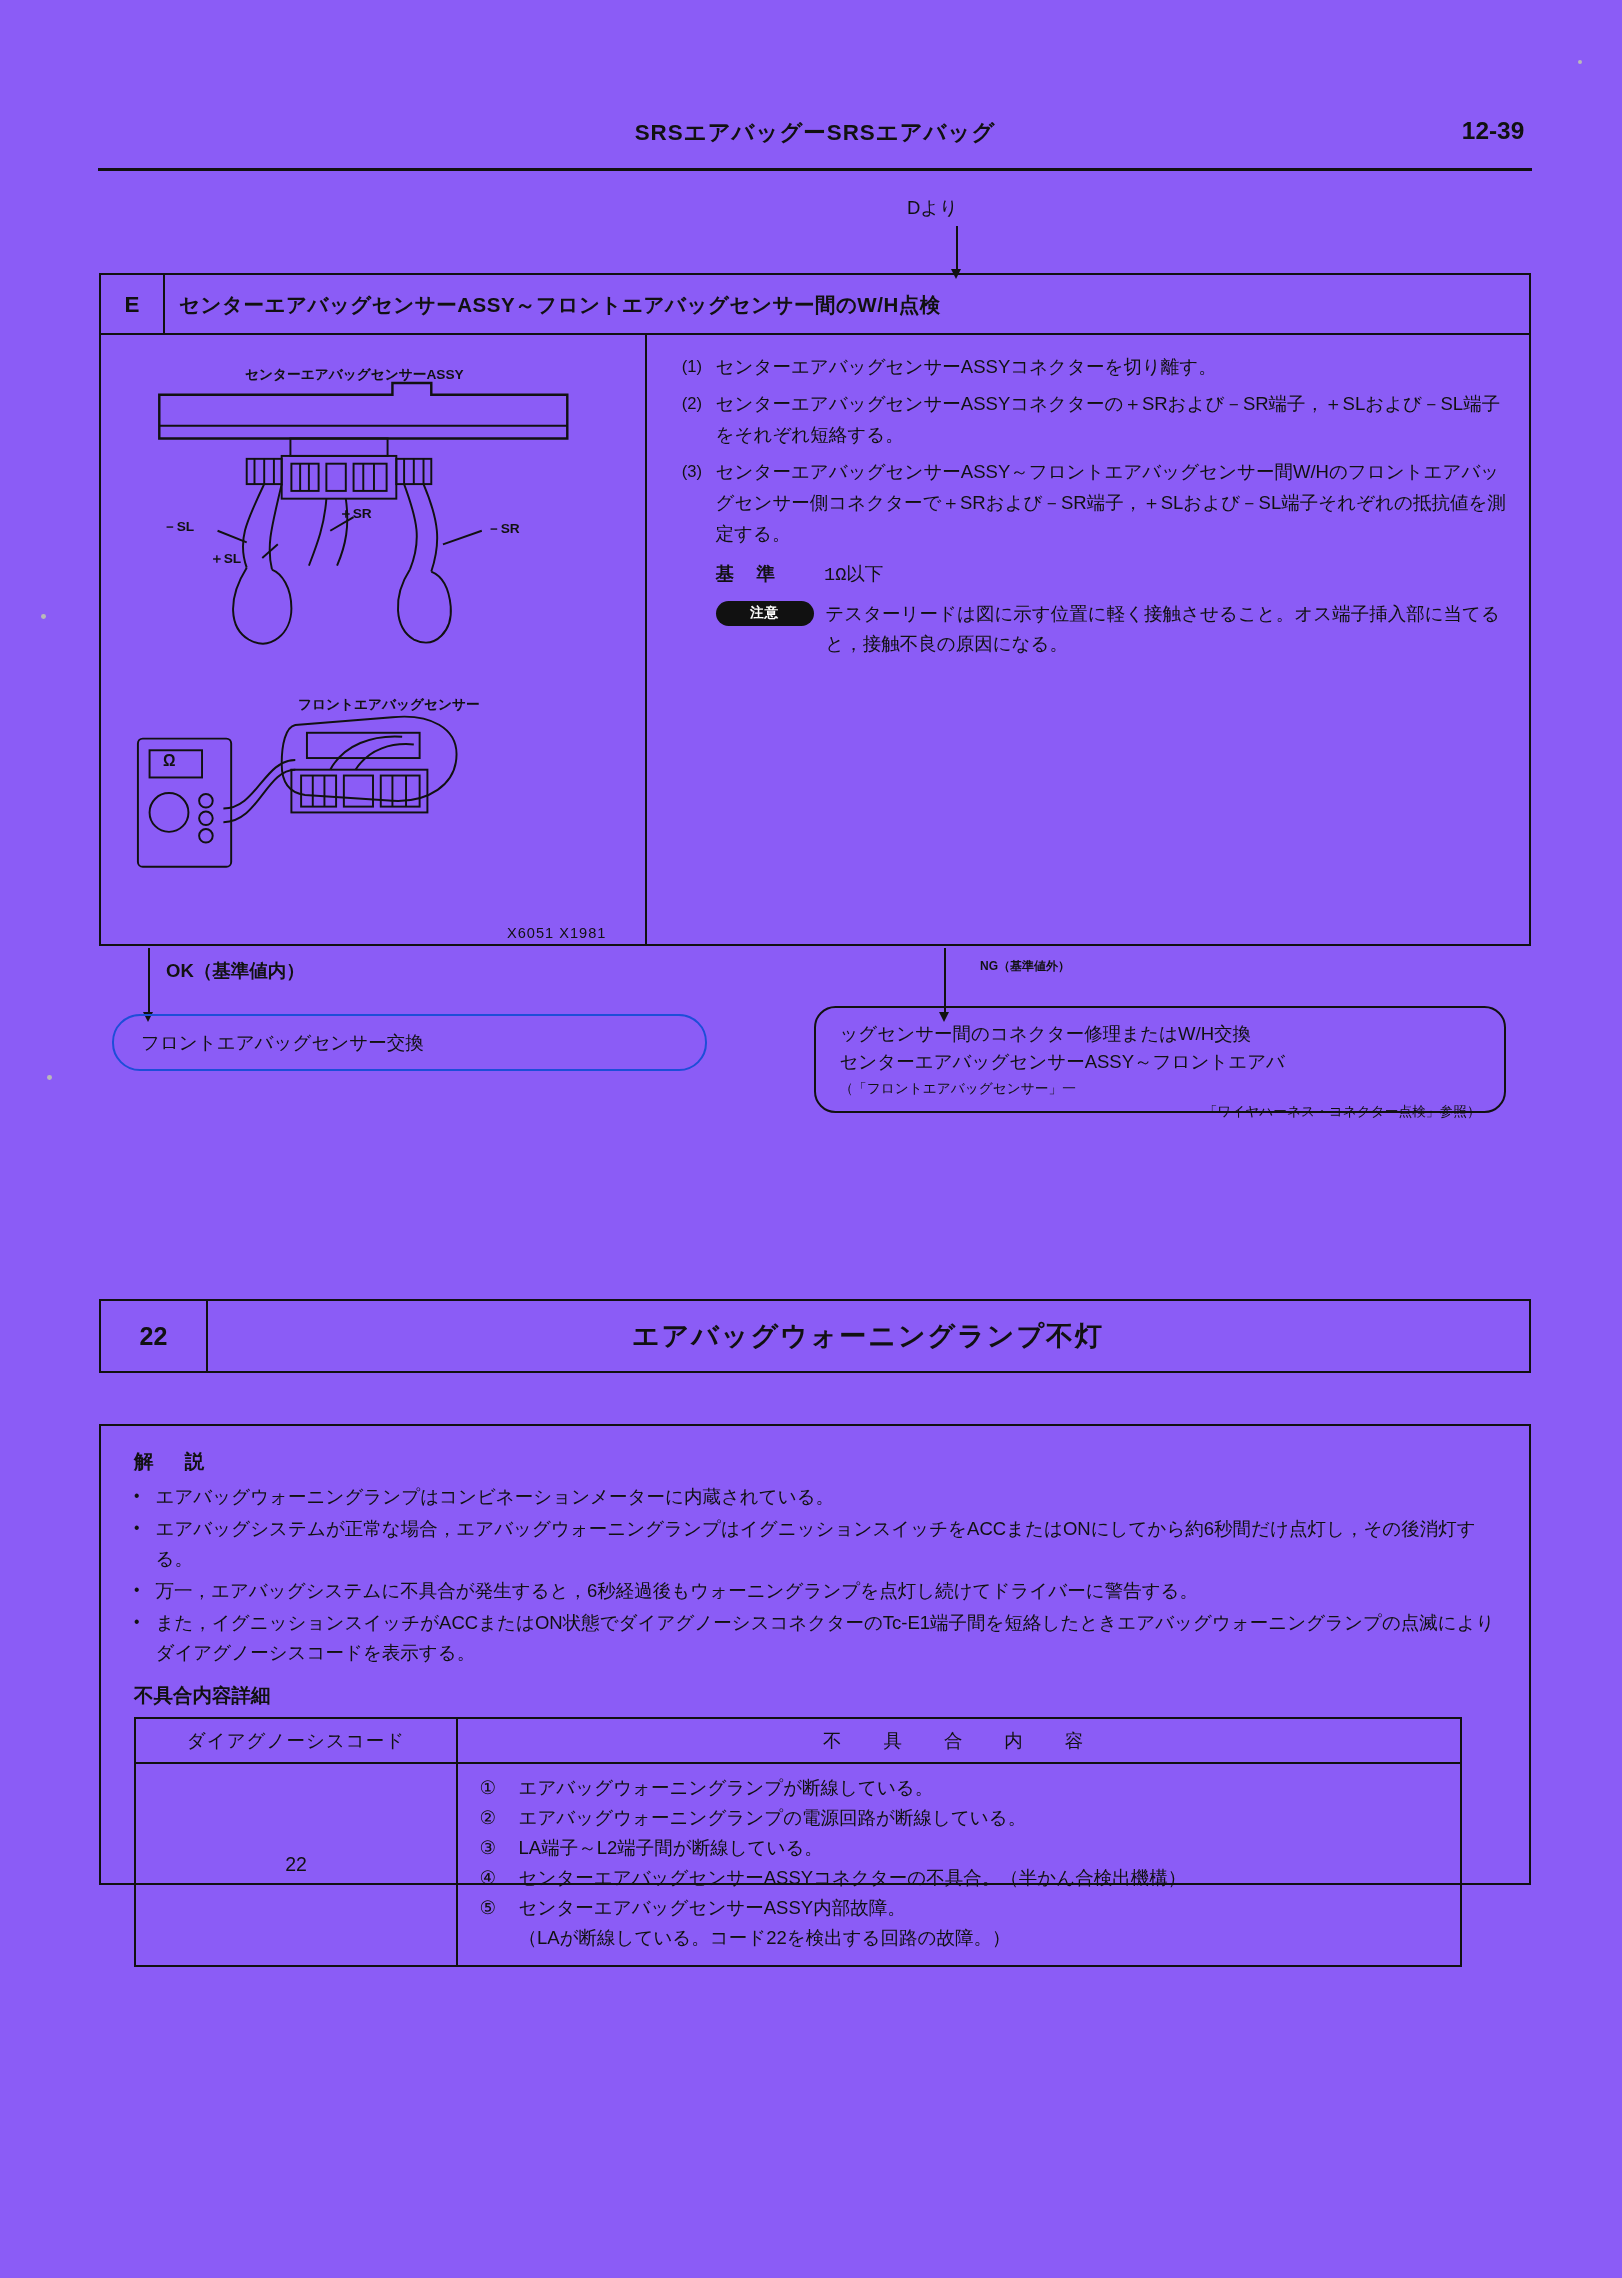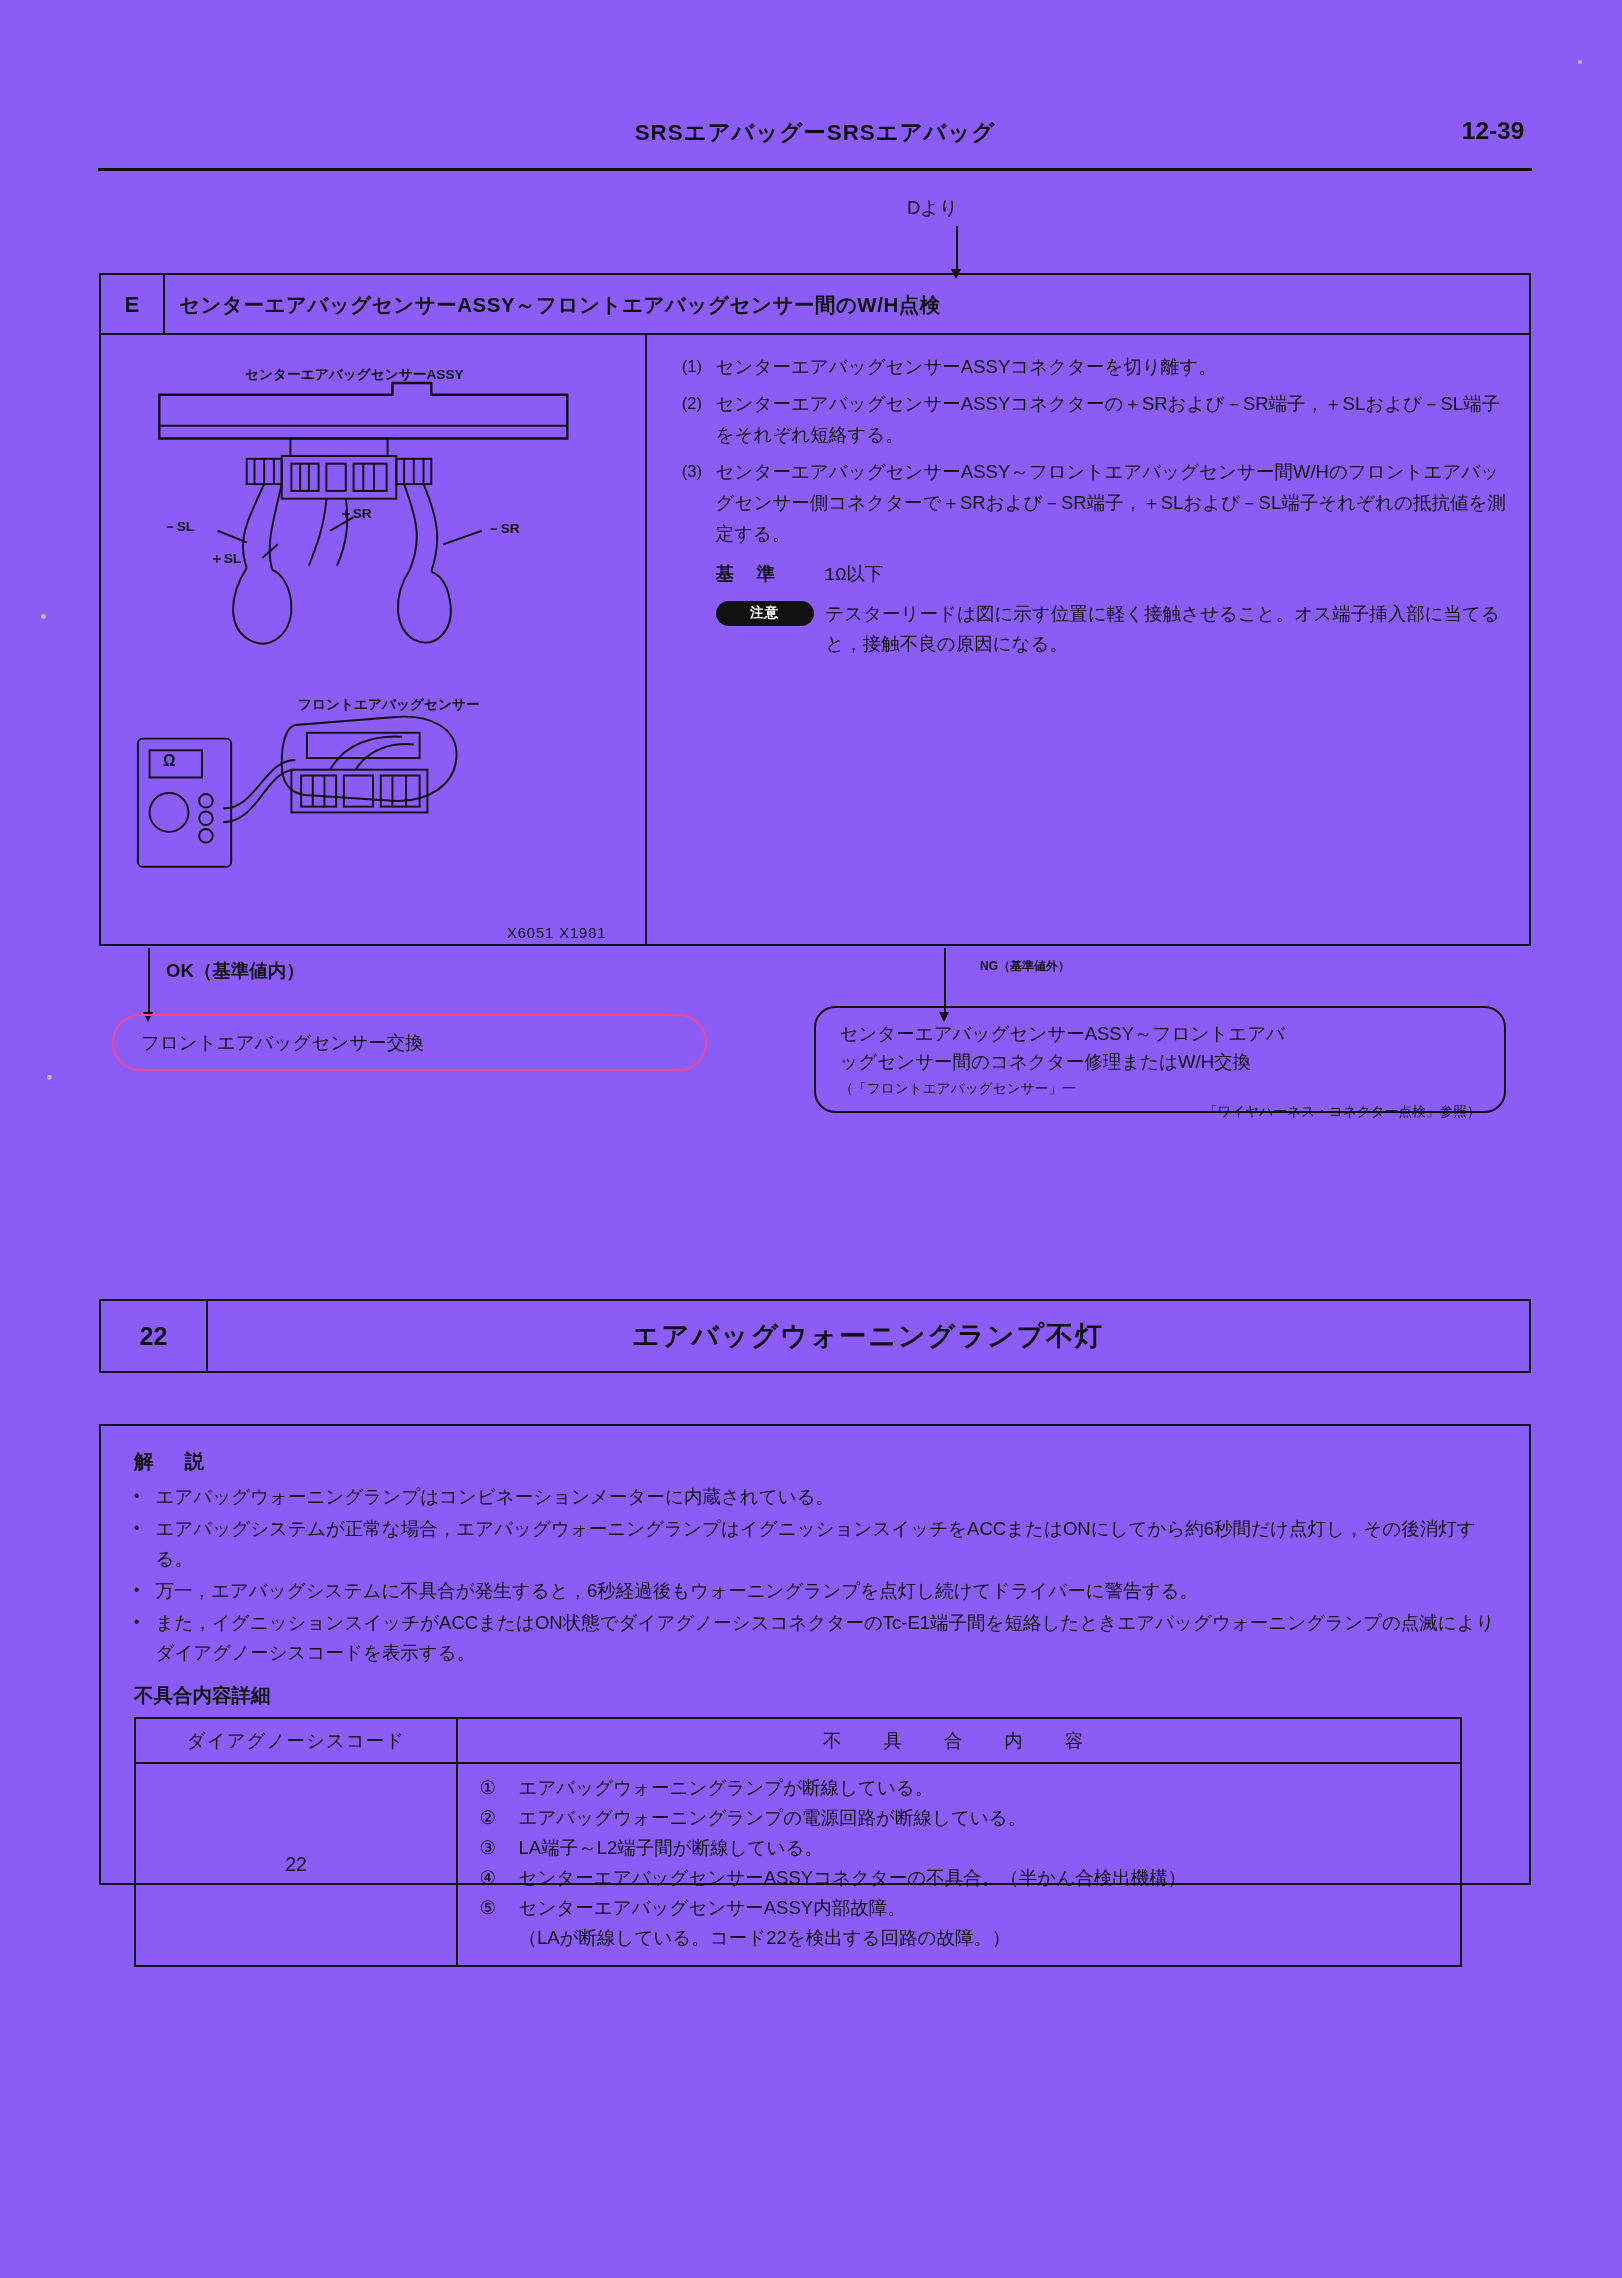--- a/index.html
+++ b/index.html
@@ -281,21 +281,21 @@
     font-size: 12px;
     font-weight: bold;
     font-family: "Liberation Sans", sans-serif;
   }
   .rbox-ok {
     position: absolute;
     left: 112px;
     top: 1014px;
     width: 595px;
     height: 57px;
-    border: 2px solid #ec4899;
+    border: 2px solid #1d4ed8;
     border-radius: 28px;
     box-sizing: border-box;
     display: flex;
     align-items: center;
     padding-left: 27px;
     font-size: 18.5px;
     font-family: Liberation Sans, sans-serif;
   }
   .rbox-ng {
     position: absolute;
@@ -568,22 +568,22 @@
 
   <div class="code-ids">X6051  X1981</div>
 
   <div class="branch-line-ok"></div>
   <div class="label-ok">OK（基準値内）</div>
   <div class="rbox-ok">フロントエアバッグセンサー交換</div>
 
   <div class="branch-line-ng"></div>
   <div class="label-ng">NG（基準値外）</div>
   <div class="rbox-ng">
+    <div>ッグセンサー間のコネクター修理またはW/H交換</div>
     <div>センターエアバッグセンサーASSY～フロントエアバ</div>
-    <div>ッグセンサー間のコネクター修理またはW/H交換</div>
     <div class="ref">（「フロントエアバッグセンサー」一</div>
     <div class="ref ref2">「ワイヤハーネス・コネクター点検」参照）</div>
   </div>
 
   <div class="sec22-head">
     <div class="sec22-num">22</div>
     <div class="sec22-title">エアバッグウォーニングランプ不灯</div>
   </div>
 
   <div class="sec22-body">

